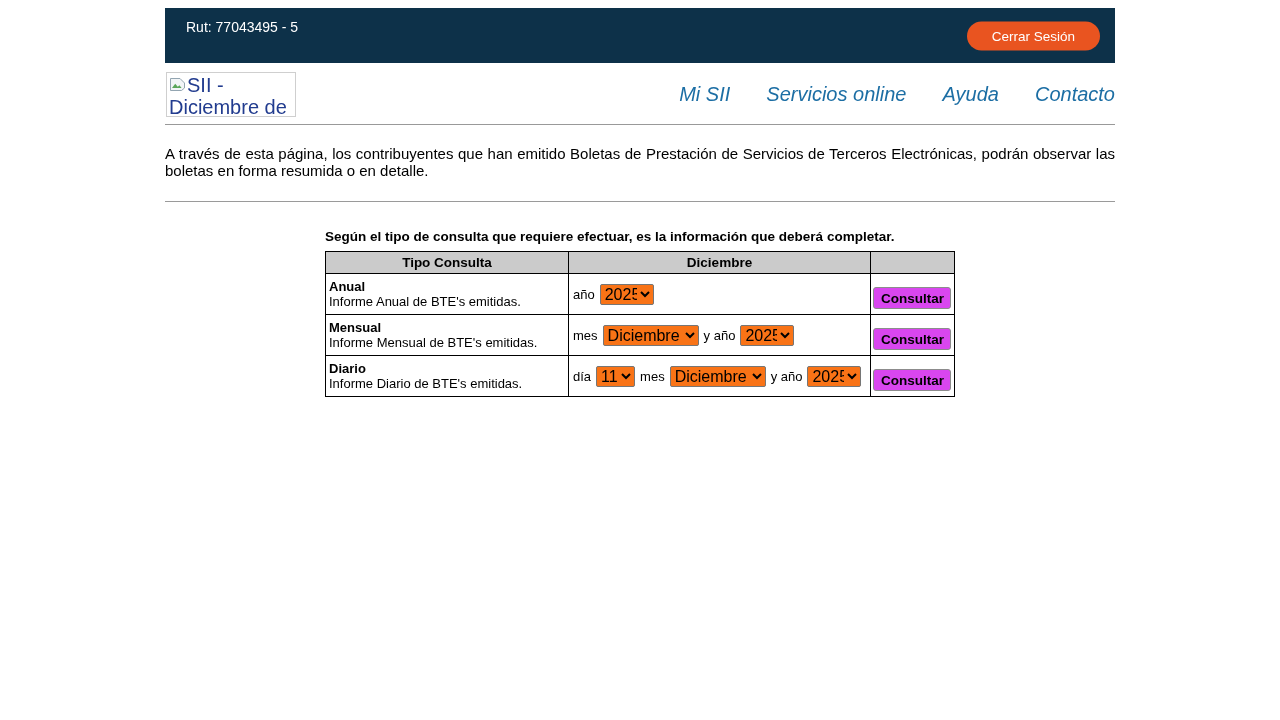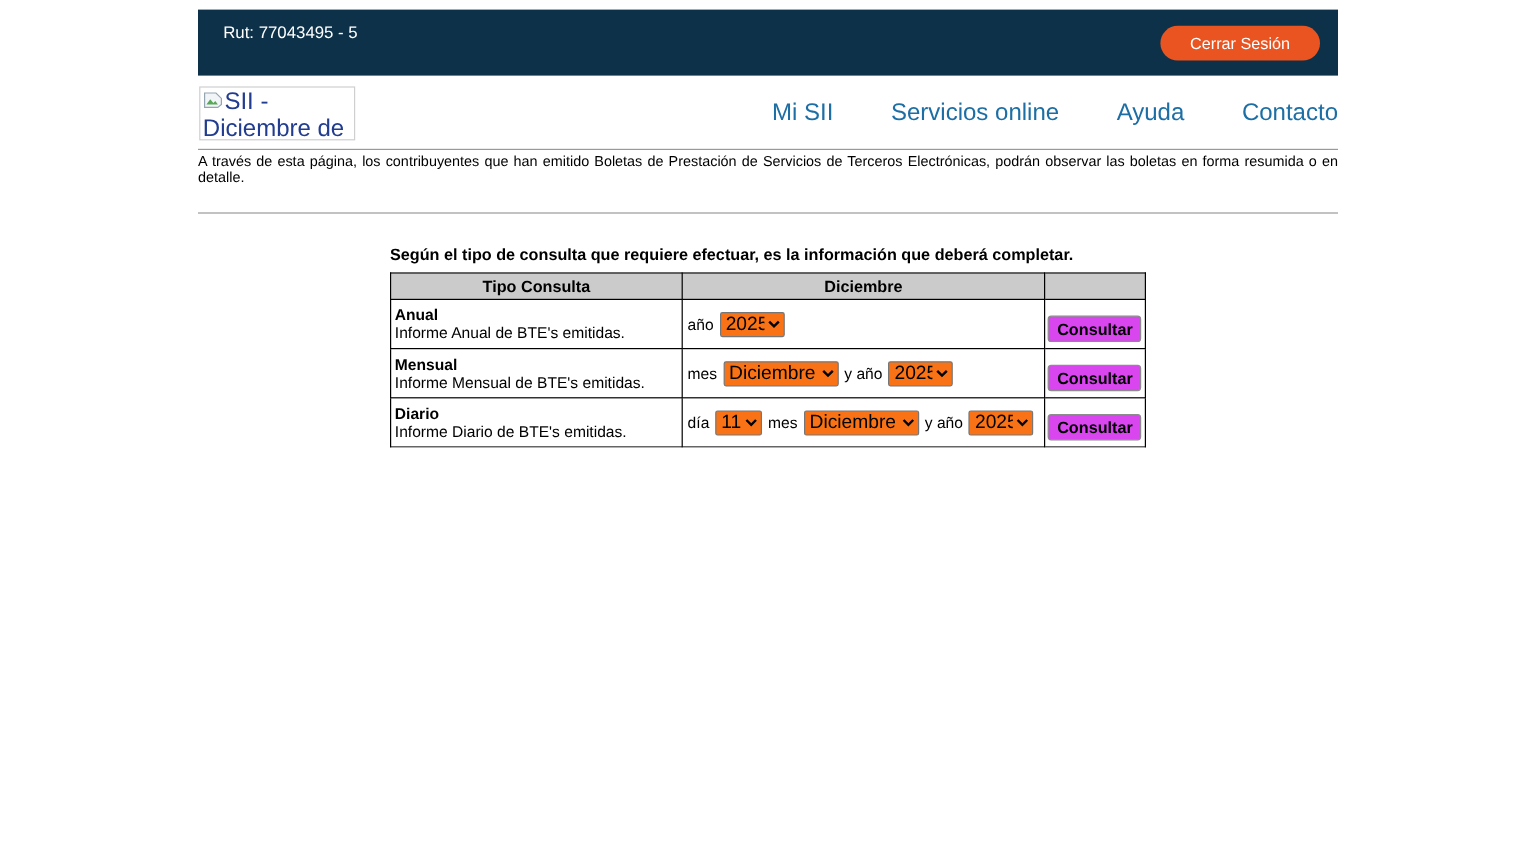--- a/index.html
+++ b/index.html
@@ -56,38 +56,38 @@
     line-height: 1.1;
     padding: 1px 2px;
     text-decoration: none;
     display: block;
   }
   .logo-box .broken-img {
     display: inline-block;
     vertical-align: baseline;
     margin-right: 1px;
   }
-  .nav { display: flex; gap: 48px; }
+  .nav { display: flex; gap: 36px; font-style: italic; }
   .nav a {
     color: #1c6ea4;
     text-decoration: none;
     font-size: 20px;
     cursor: pointer;
   }
 
   
   .page-title {
     margin-top: 29px;
     font-size: 17px;
     font-weight: bold;
     letter-spacing: 0.2px;
   }
   .page-desc {
-    margin-top: 3px;
-    font-size: 12px;
+    margin-top: 20px;
+    font-size: 15px;
     line-height: 1.16;
     text-align: justify;
   }
   hr.sep {
     border: none;
     border-top: 1px solid #9a9a9a;
     margin-top: 21px;
   }
 
   .consulta-block { width: 630px; margin: 27px auto 0 auto; }

